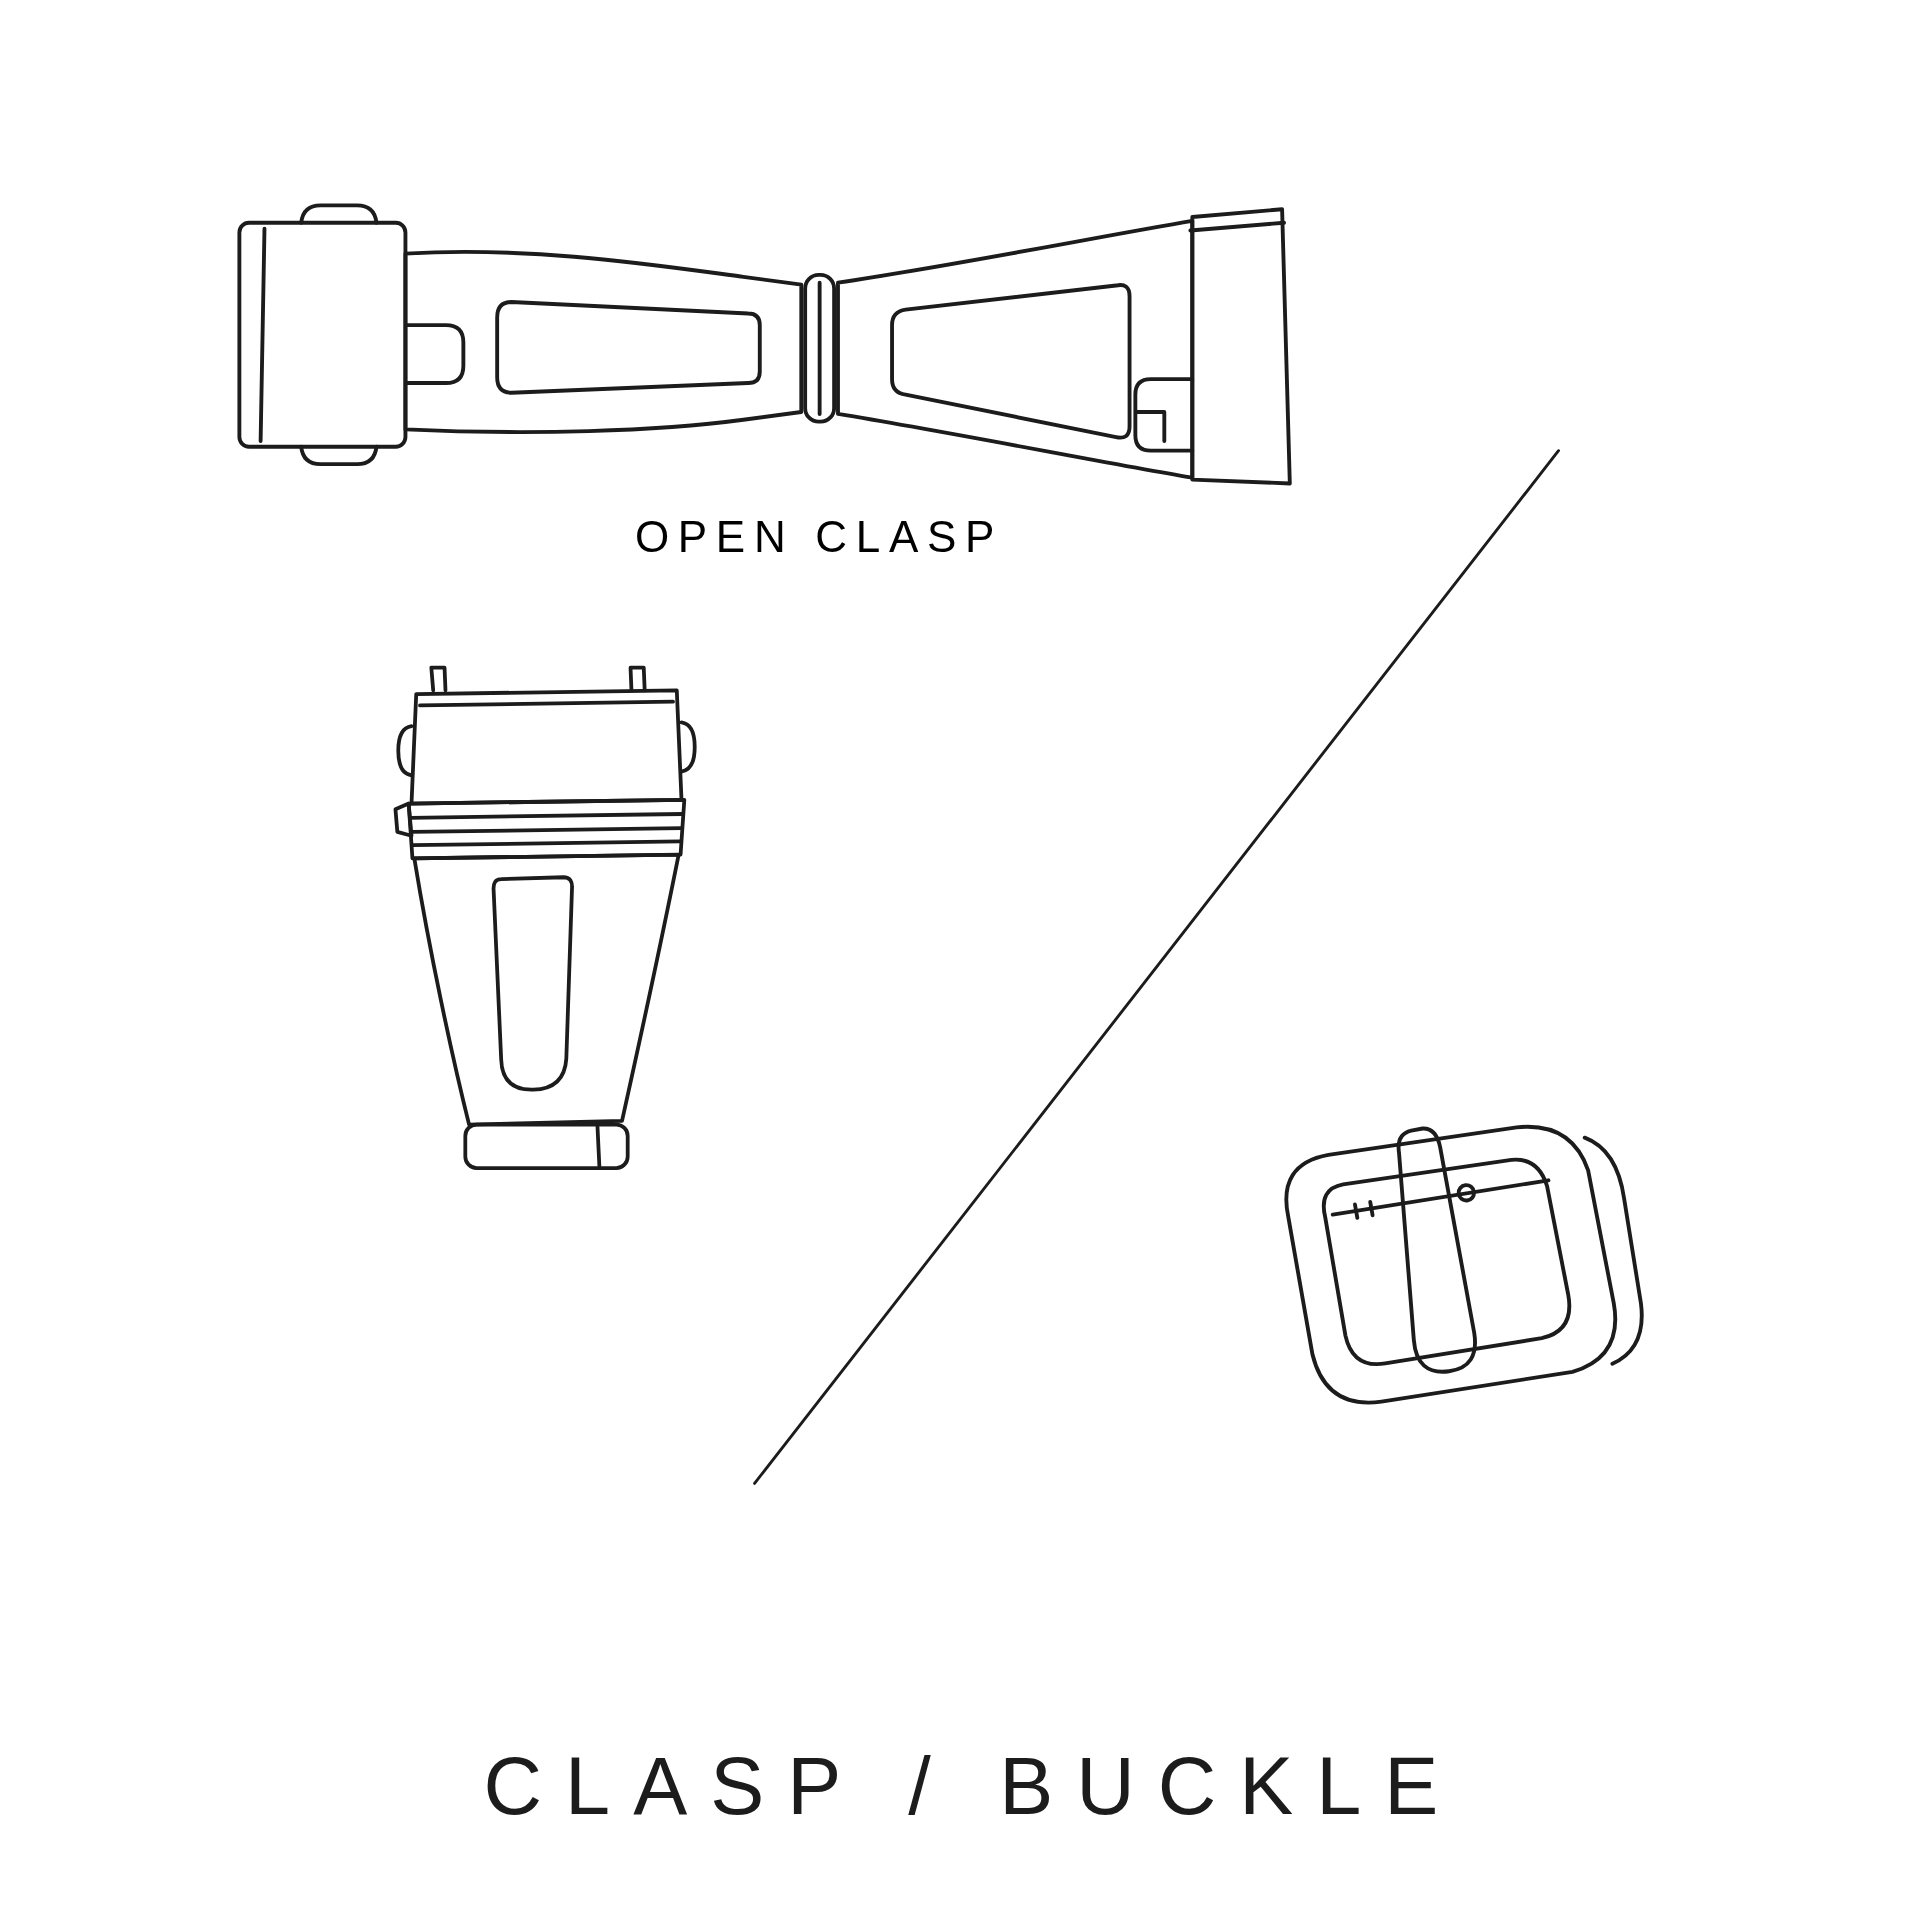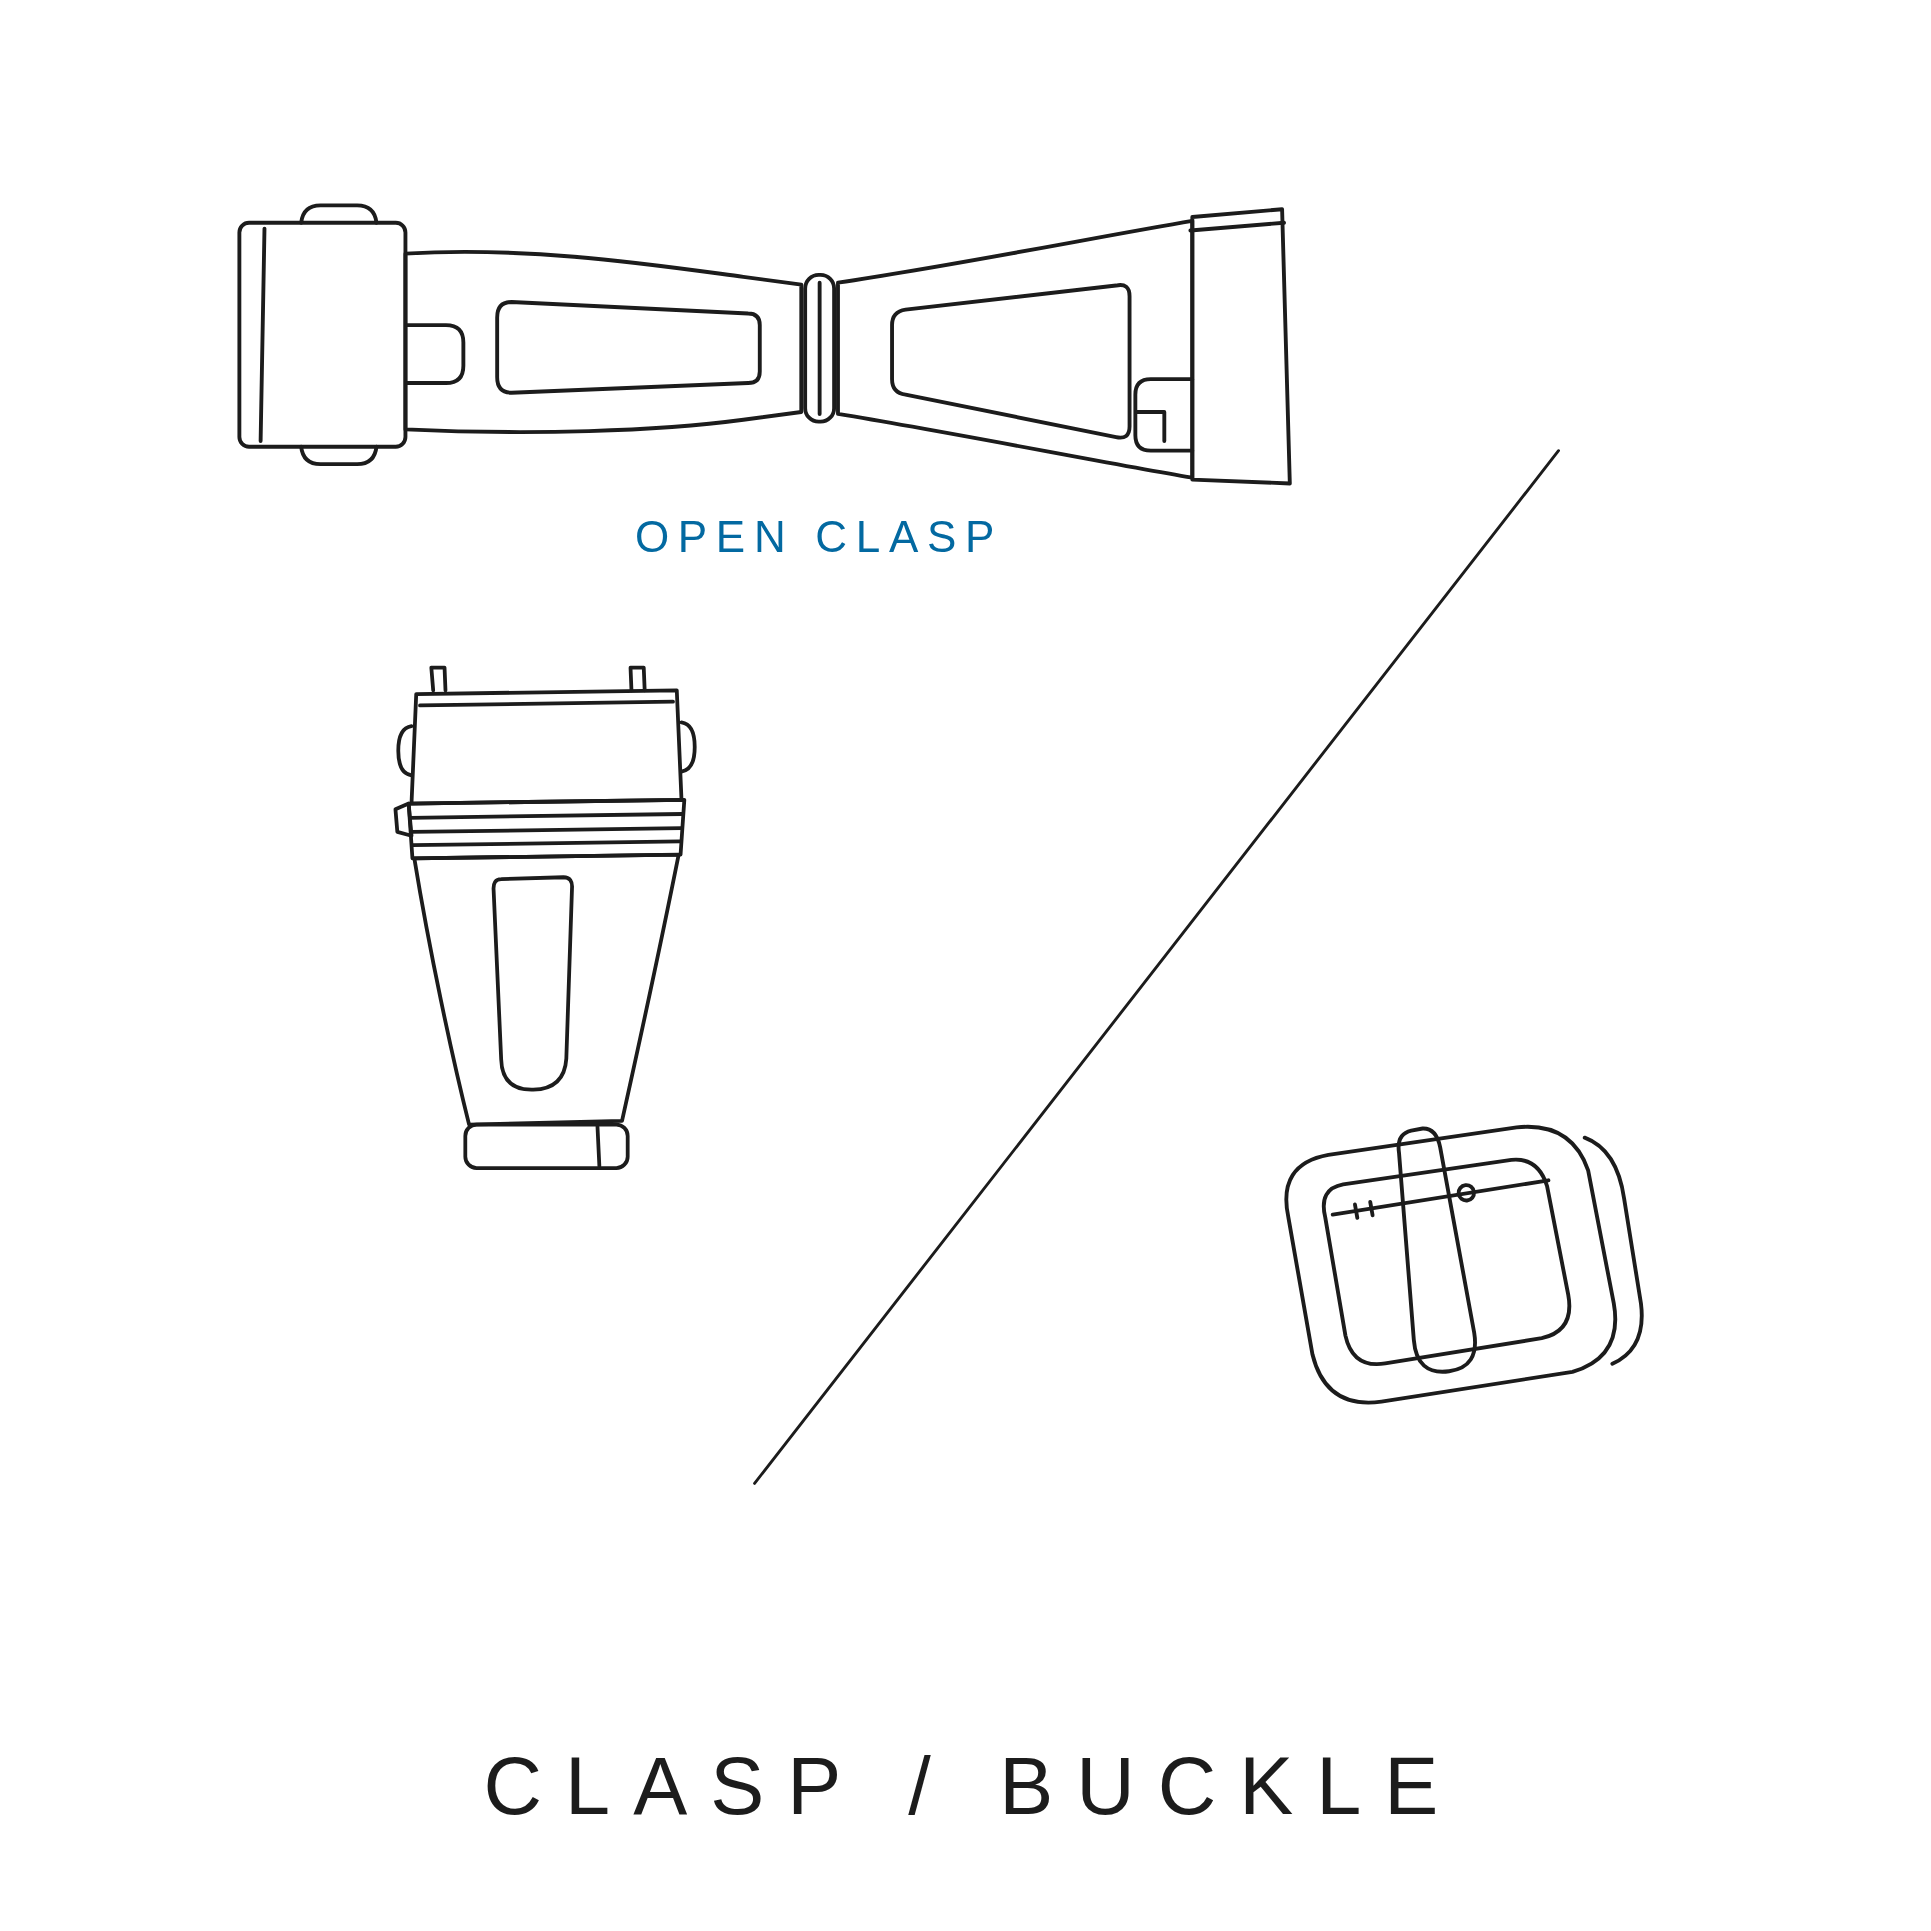--- a/index.html
+++ b/index.html
@@ -33,21 +33,21 @@
     fill: none;
     stroke-width: 3;
     stroke-linecap: round;
     stroke-linejoin: round;
   }
   .caption {
     text-align: center;
     font-size: 44px;
     letter-spacing: 8.7px;
     font-weight: 400;
-    color: #0369a1;
+    color: #000000;
     white-space: nowrap;
   }
   .title {
     text-align: center;
     font-size: 81px;
     letter-spacing: 23px;
     font-weight: 400;
     color: #1c1c1c;
     white-space: nowrap;
     margin-left: 7px;

